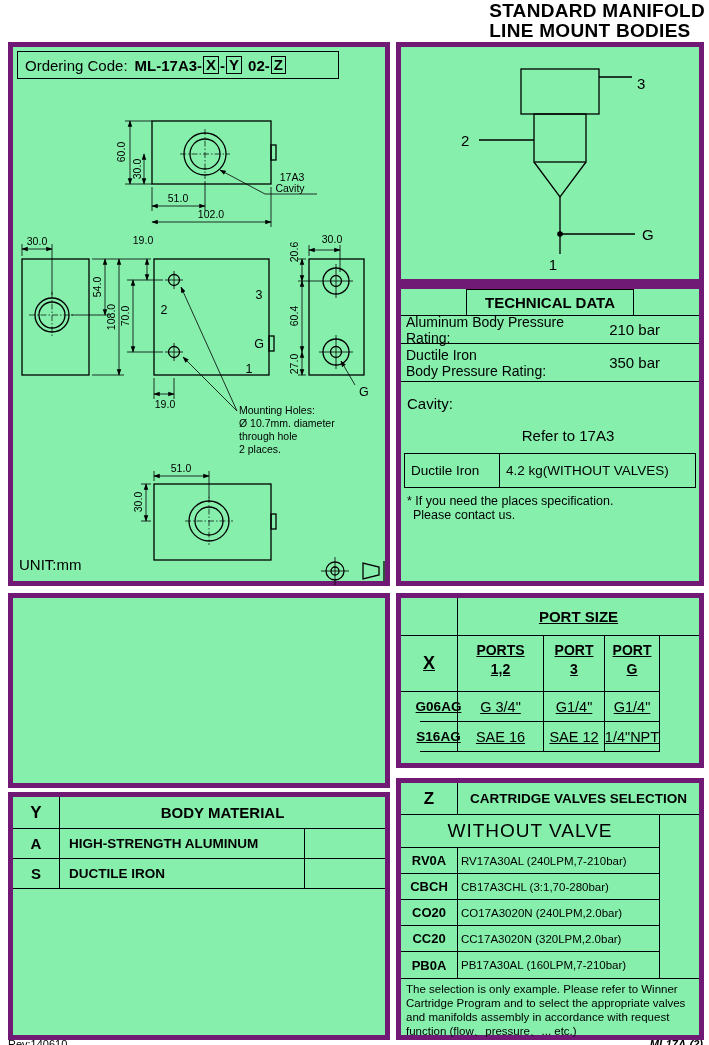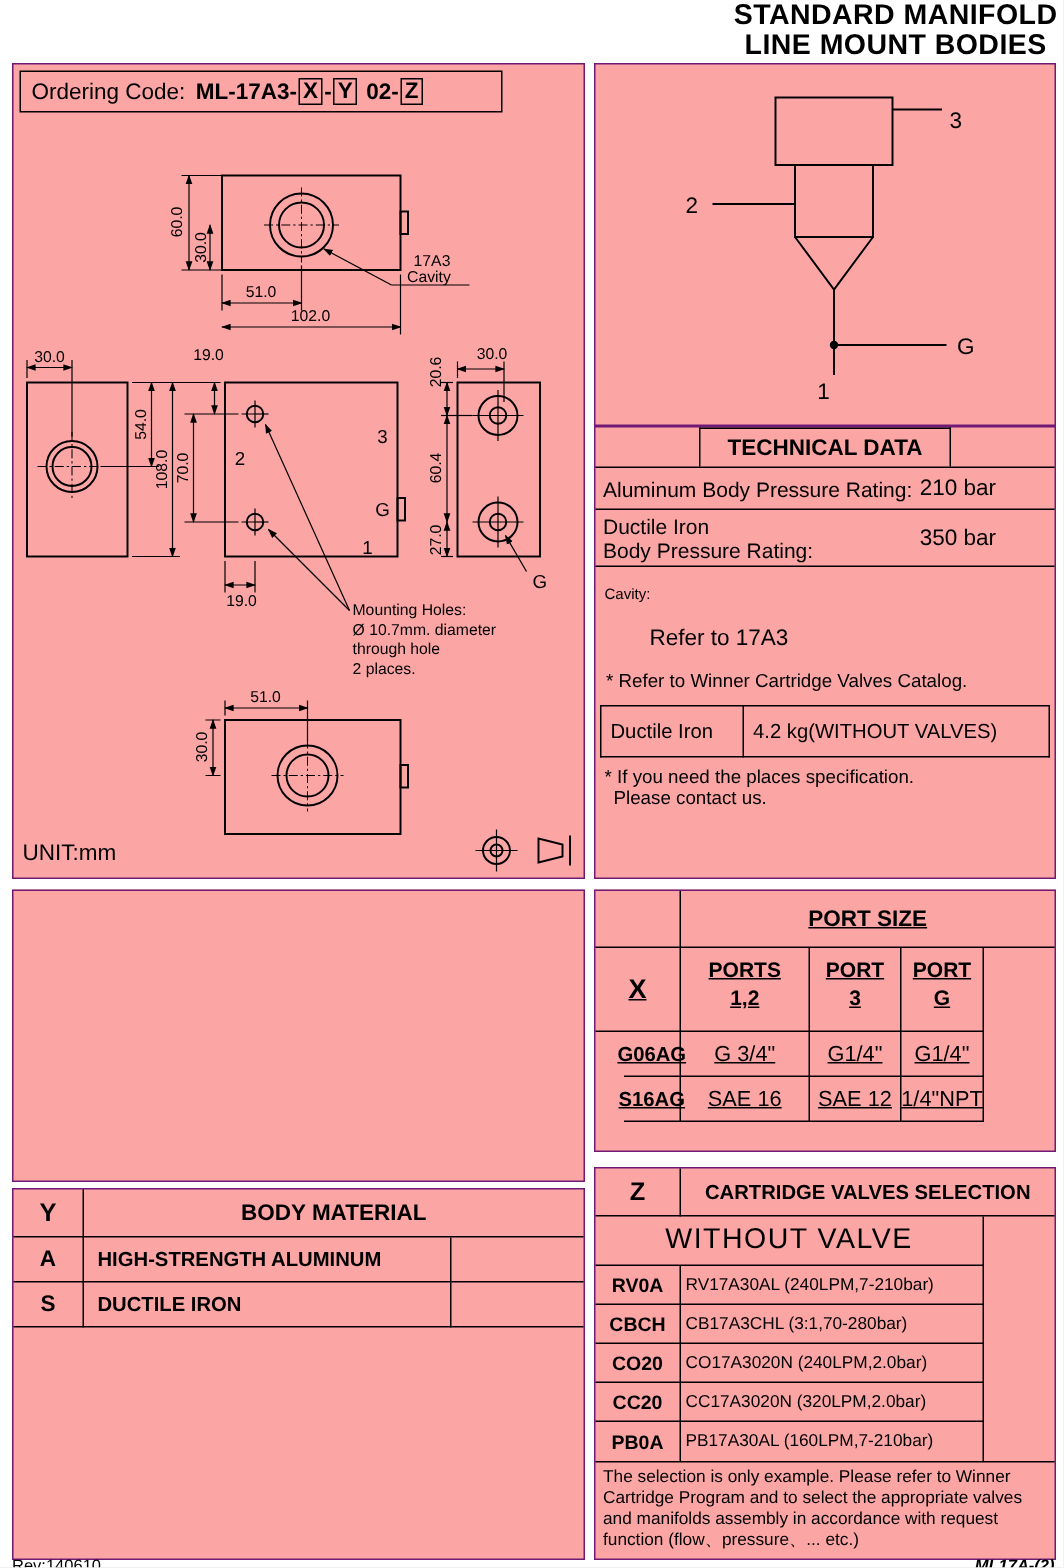--- a/index.html
+++ b/index.html
@@ -1,21 +1,21 @@
 <!DOCTYPE html>
 <html><head>
 <meta charset="utf-8">
 <style>
   html,body{margin:0;padding:0;background:#e8e8e8;}
   .page{position:relative;width:709px;height:1045px;background:#fff;overflow:hidden;
         font-family:"Liberation Sans",sans-serif;color:#000;}
-  .box{position:absolute;border:1px solid #701a75;background:#fca5a5;box-sizing:border-box;}
-
-  
-  .main-title{position:absolute;top:1px;right:4px;text-align:center;font-weight:bold;
+  .box{position:absolute;border:5px solid #701a75;background:#86efac;box-sizing:border-box;}
+
+  
+  .main-title{position:absolute;top:1px;right:4px;text-align:left;font-weight:bold;
               font-size:19px;line-height:20px;letter-spacing:.3px;}
 
   
   #box-drawings{left:8px;top:42px;width:382px;height:544px;}
   #box-schematic{left:396px;top:42px;width:308px;height:242px;}
   #box-techdata{left:396px;top:284px;width:308px;height:302px;}
   #box-empty-left{left:8px;top:593px;width:382px;height:195px;}
   #box-portsize{left:396px;top:593px;width:308px;height:175px;text-decoration:underline;}
   #box-cartridge{left:396px;top:778px;width:308px;height:262px;}
   #box-material{left:8px;top:792px;width:382px;height:248px;}
@@ -40,22 +40,22 @@
   
   .td-titlebar{display:flex;justify-content:center;border-bottom:1px solid #000;height:26px;}
   .td-titlebar span{border:1px solid #000;border-bottom:none;padding:4px 18px 0 18px;
                     font-weight:bold;font-size:15px;}
   .td-row{display:flex;justify-content:space-between;align-items:center;
           border-bottom:1px solid #000;padding:0 5px;}
   .td-row1{height:27px;font-size:14px;}
   .td-row2{height:37px;font-size:14px;}
   .td-lab2 div{line-height:16px;}
   .td-val{font-size:15px;margin-right:34px;white-space:nowrap;}
-  .td-cavity{font-size:10px;margin:13px 0 0 6px;}
-  .td-refer{font-size:15px;margin:15px 0 0 36px;}
+  .td-cavity{font-size:15px;margin:13px 0 0 6px;}
+  .td-refer{font-size:15px;margin:15px 0 0 36px;text-align:center;}
   .td-note1{font-size:12.5px;margin:13px 0 0 7px;}
   .td-wtable{border-collapse:collapse;margin:9px 3px 0 3px;width:calc(100% - 6px);}
   .td-wtable td{border:1px solid #000;height:33px;font-size:13.5px;padding:0 6px;}
   .td-wtable td.mat{width:82px;}
   .td-note2{font-size:12.5px;margin:6px 0 0 6px;line-height:14px;}
   .td-note2 .ind{margin-left:6px;}
 
   
   .grid{display:grid;width:100%;height:100%;}
   .cell{display:flex;align-items:center;justify-content:center;box-sizing:border-box;}
@@ -288,21 +288,20 @@
     </div>
     <div class="td-row td-row2">
       <span class="td-lab2">
         <div>Ductile Iron</div>
         <div>Body Pressure Rating:</div>
       </span>
       <span class="td-val">350 bar</span>
     </div>
     <div class="td-cavity">Cavity:</div>
     <div class="td-refer">Refer to 17A3</div>
-    <div class="td-note1">* Refer to Winner Cartridge Valves Catalog.</div>
     <table class="td-wtable">
       <tbody>
       <tr>
         <td class="mat">Ductile Iron</td>
         <td>4.2 kg(WITHOUT VALVES)</td>
       </tr>
     </tbody>
       </table>
     <div class="td-note2">
       <div>* If you need the places specification.</div>

